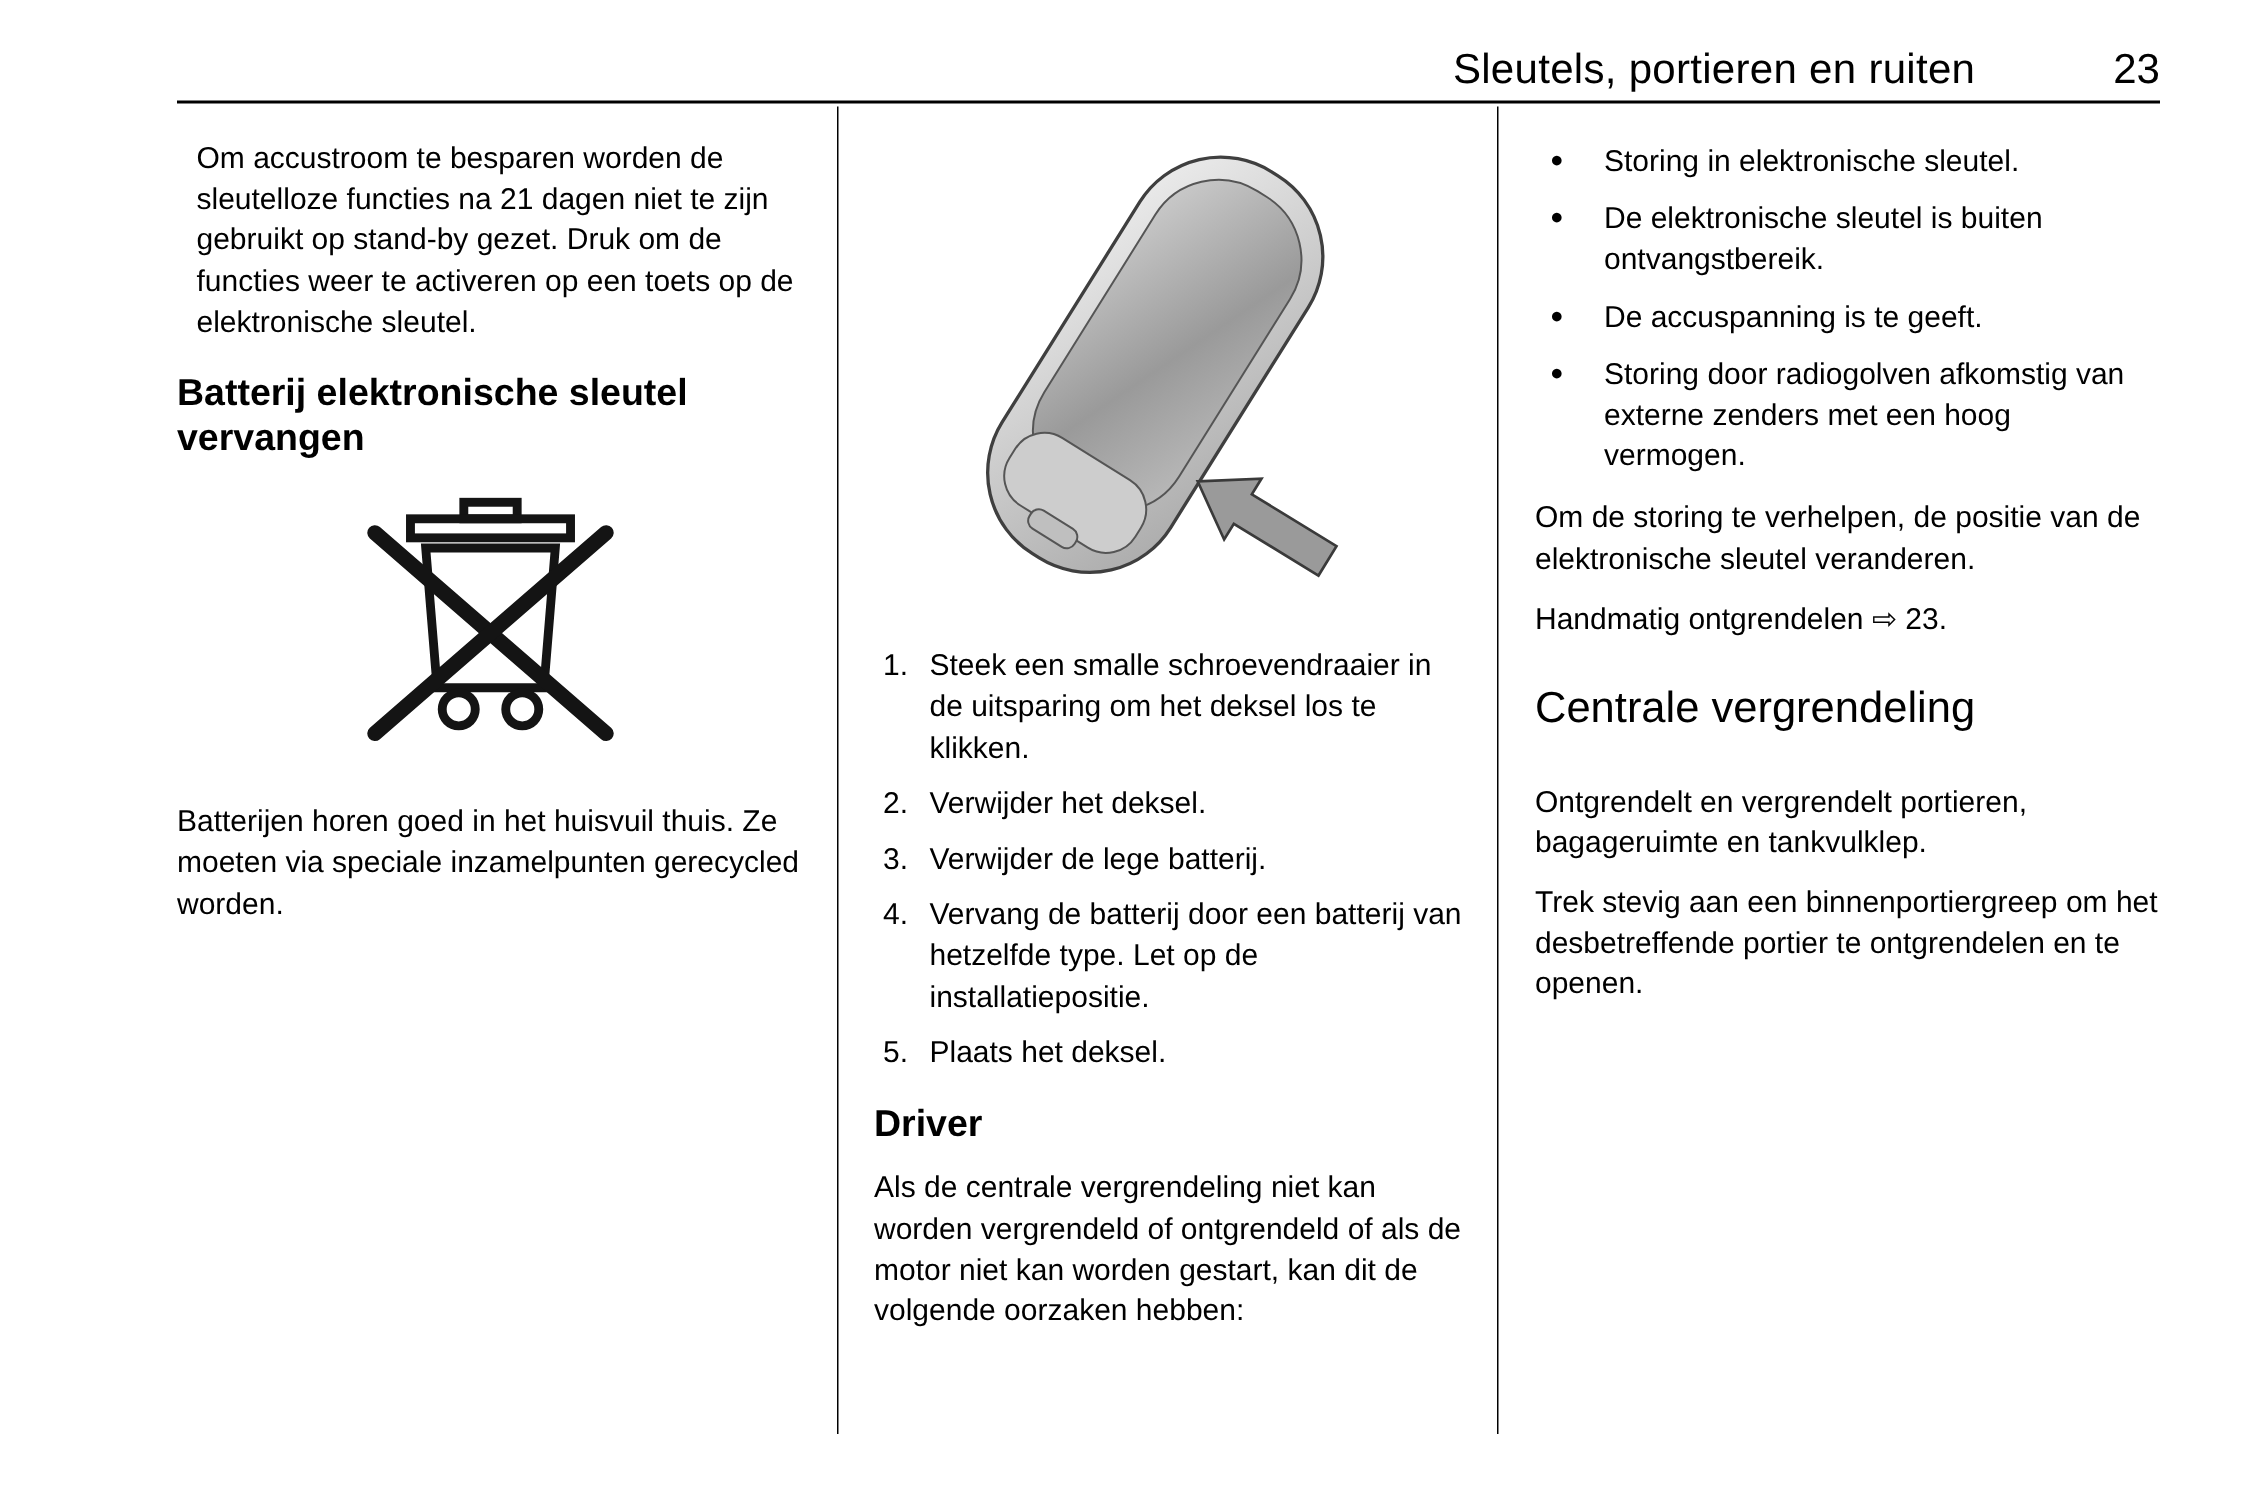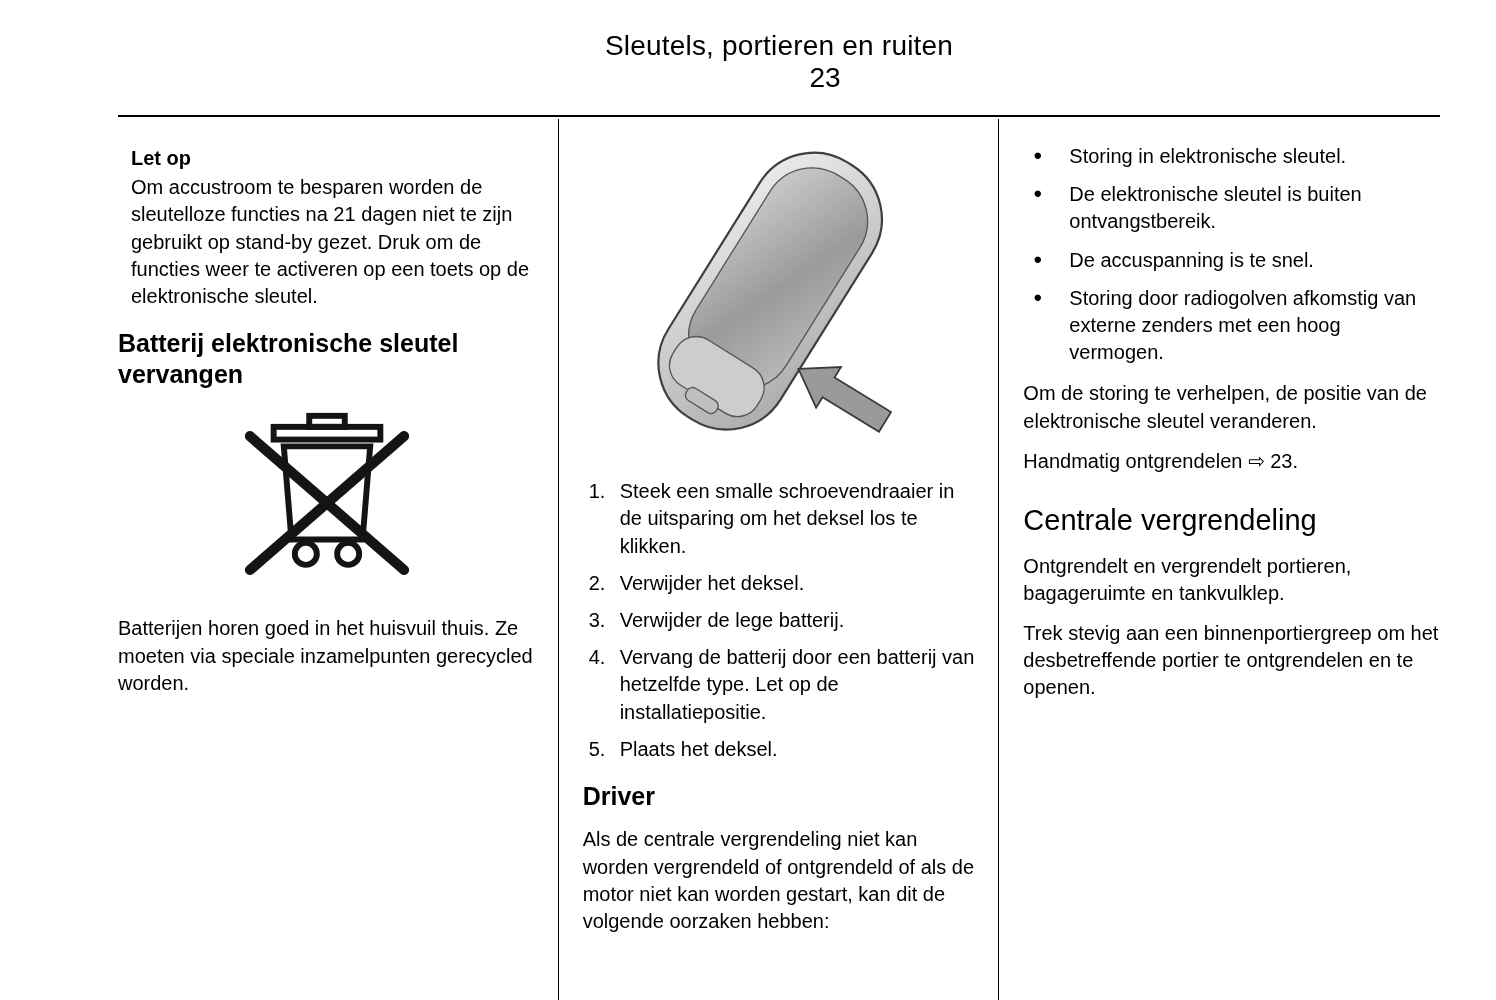--- a/index.html
+++ b/index.html
@@ -6,42 +6,42 @@
   html, body { margin: 0; padding: 0; }
   body {
     width: 1496px; height: 1000px;
     background: #ffffff; color: #000000;
     font-family: "Liberation Sans", "DejaVu Sans", sans-serif;
     overflow: hidden;
   }
   .page { width: 100%; height: 100%; padding: 30px 56px 18px 118px; }
 
   .page-header {
-    display: flex; justify-content: flex-end; align-items: center;
-    border-bottom: 2px solid #000; padding-bottom: 21px; flex-direction: column;
+    display: flex; justify-content: flex-end; align-items: flex-end;
+    border-bottom: 2px solid #000; padding-bottom: 5px;
   }
   .header-title { font-size: 28px; letter-spacing: 0.2px; }
   .header-page  { font-size: 28px; margin-left: 92px; }
 
   .columns {
     display: grid; grid-template-columns: 1fr 1fr 1fr;
     min-height: 885px; margin-top: 2px;
   }
   .col { padding: 22px 22px 0 24px; font-size: 20px; line-height: 1.36; }
   .col-left  { padding-left: 0; border-right: 1.5px solid #000; }
   .col-mid   { border-right: 1.5px solid #000; }
   .col-right { padding-right: 0; }
 
   p { margin: 0 0 13px 0; }
 
   .note { padding-left: 13px; margin-bottom: 4px; }
   .note-heading { font-size: 20px; font-weight: bold; margin: 4px 0 2px 0; }
 
   .section-heading { font-size: 25px; font-weight: 700; line-height: 1.22; margin: 18px 0 15px 0; }
-  .big-heading     { font-size: 29px; font-weight: 400; line-height: 1.2;  margin: 28px 0 15px 0; }
+  .big-heading     { font-size: 29px; font-weight: 400; line-height: 1.2;  margin: 28px 0 32px 0; }
 
   figure { margin: 0; }
   .weee-figure { text-align: center; margin: 14px 0 16px 0; }
   .key-figure  { text-align: center; margin: 0 0 12px 0; }
 
   ol.steps { list-style: none; margin: 4px 0 10px 0; padding: 0; }
   ol.steps li { position: relative; padding-left: 37px; margin-bottom: 10px; }
   ol.steps .num { position: absolute; left: 6px; }
 
   ul.bullets { list-style: none; margin: 2px 0 14px 0; padding: 0; }
@@ -57,21 +57,20 @@
 
   <header class="page-header">
     <span class="header-title">Sleutels, portieren en ruiten</span>
     <span class="header-page">23</span>
   </header>
 
   <main class="columns">
 
     <section class="col col-left">
       <div class="note">
-        <h3 class="note-heading">Let op</h3>
         <p>Om accustroom te besparen worden de sleutelloze functies na 21 dagen niet te zijn gebruikt op stand-by gezet. Druk om de functies weer te activeren op een toets op de elektronische sleutel.</p>
       </div>
 
       <h2 class="section-heading">Batterij elektronische sleutel vervangen</h2>
 
 
       <figure class="weee-figure">
         <svg width="212" height="188" viewBox="0 0 250 222" aria-hidden="true">
           <g fill="none" stroke="#141414" stroke-width="7">
             <rect x="104" y="14" width="42" height="13"></rect>
@@ -138,21 +137,21 @@
       </ol>
 
       <h2 class="section-heading">Driver</h2>
       <p>Als de centrale vergrendeling niet kan worden vergrendeld of ontgrendeld of als de motor niet kan worden gestart, kan dit de volgende oorzaken hebben:</p>
     </section>
 
     <section class="col col-right">
       <ul class="bullets">
         <li>Storing in elektronische sleutel.</li>
         <li>De elektronische sleutel is buiten ontvangstbereik.</li>
-        <li>De accuspanning is te snel.</li>
+        <li>De accuspanning is te geeft.</li>
         <li>Storing door radiogolven afkomstig van externe zenders met een hoog vermogen.</li>
       </ul>
 
       <p>Om de storing te verhelpen, de positie van de elektronische sleutel veranderen.</p>
       <p>Handmatig ontgrendelen ⇨ 23.</p>
 
       <h2 class="big-heading">Centrale vergrendeling</h2>
       <p>Ontgrendelt en vergrendelt portieren, bagageruimte en tankvulklep.</p>
       <p>Trek stevig aan een binnenportiergreep om het desbetreffende portier te ontgrendelen en te openen.</p>
     </section>

